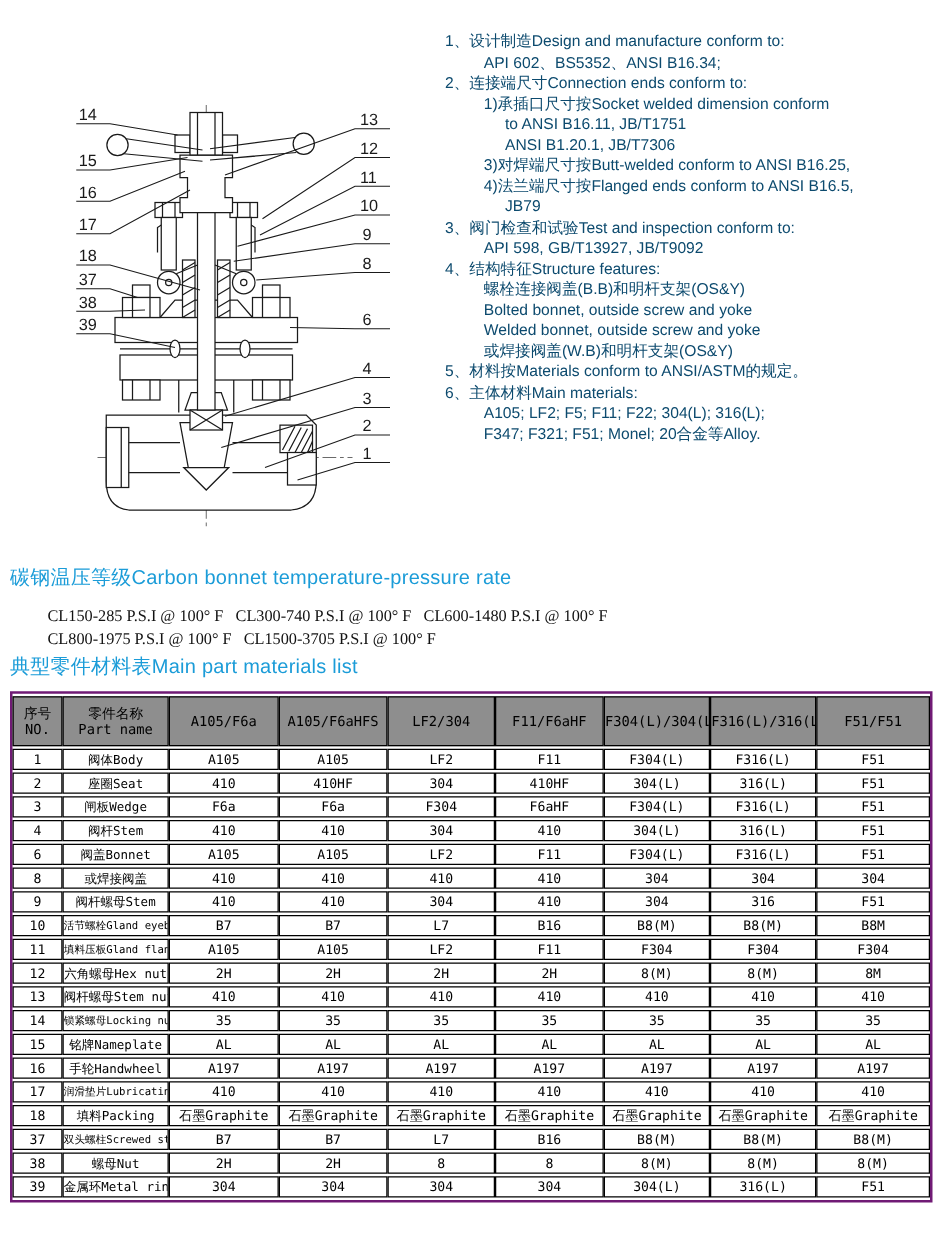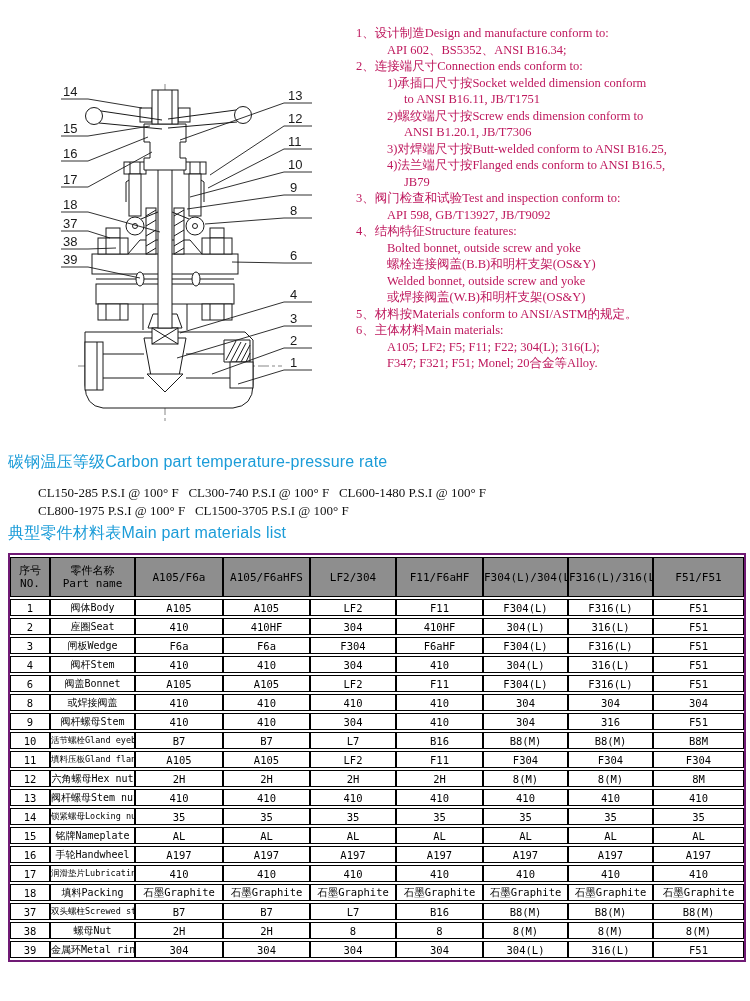--- a/index.html
+++ b/index.html
@@ -38,25 +38,25 @@
 
   
   .app-std {
     position: absolute;
     left: 356px;
     top: 20px;
     width: 392px;
   }
   .std-lines { margin-top: 5px; }
   .std-line {
-    font-family: Liberation Serif, serif;
+    font-family: Liberation Sans, sans-serif;
     font-size: 12.5px;
     line-height: 16.5px;
     white-space: nowrap;
-    color: #be185d;
+    color: #0c4a6e;
   }
   .std-line.ind0 { padding-left: 0; }
   .std-line.ind1 { padding-left: 31px; }
   .std-line.ind2 { padding-left: 48px; }
 
   
   .pressure { position: absolute; left: 8px; top: 452px; width: 740px; }
   .p-lines { margin-top: 11px; margin-left: 30px; }
   .p-line {
     font-family: Liberation Serif, serif;
@@ -236,41 +236,40 @@
     </g>
   </svg>
 
   <div class="app-std">
     <div class="std-lines">
         <div class="std-line ind0">1、设计制造Design and manufacture conform to:</div>
         <div class="std-line ind1">API 602、BS5352、ANSI B16.34;</div>
         <div class="std-line ind0">2、连接端尺寸Connection ends conform to:</div>
         <div class="std-line ind1">1)承插口尺寸按Socket welded dimension conform</div>
         <div class="std-line ind2">to ANSI B16.11, JB/T1751</div>
-        <div class="std-line ind1">2)螺纹端尺寸按Screw ends dimension conform to</div>
         <div class="std-line ind2">ANSI B1.20.1, JB/T7306</div>
         <div class="std-line ind1">3)对焊端尺寸按Butt-welded conform to ANSI B16.25,</div>
         <div class="std-line ind1">4)法兰端尺寸按Flanged ends conform to ANSI B16.5,</div>
         <div class="std-line ind2">JB79</div>
         <div class="std-line ind0">3、阀门检查和试验Test and inspection conform to:</div>
         <div class="std-line ind1">API 598, GB/T13927, JB/T9092</div>
         <div class="std-line ind0">4、结构特征Structure features:</div>
+        <div class="std-line ind1">螺栓连接阀盖(B.B)和明杆支架(OS&amp;Y)</div>
         <div class="std-line ind1">Bolted bonnet, outside screw and yoke</div>
-        <div class="std-line ind1">螺栓连接阀盖(B.B)和明杆支架(OS&amp;Y)</div>
         <div class="std-line ind1">Welded bonnet, outside screw and yoke</div>
         <div class="std-line ind1">或焊接阀盖(W.B)和明杆支架(OS&amp;Y)</div>
         <div class="std-line ind0">5、材料按Materials conform to ANSI/ASTM的规定。</div>
         <div class="std-line ind0">6、主体材料Main materials:</div>
         <div class="std-line ind1">A105; LF2; F5; F11; F22; 304(L); 316(L);</div>
         <div class="std-line ind1">F347; F321; F51; Monel; 20合金等Alloy.</div>
       </div>
   </div>
 
   <div class="pressure">
-    <div class="h-blue">碳钢温压等级Carbon part temperature-pressure rate</div>
+    <div class="h-blue">碳钢温压等级Carbon bonnet temperature-pressure rate</div>
     <div class="p-lines">
         <div class="p-line">CL150-285 P.S.I @ 100° F   CL300-740 P.S.I @ 100° F   CL600-1480 P.S.I @ 100° F</div>
         <div class="p-line">CL800-1975 P.S.I @ 100° F   CL1500-3705 P.S.I @ 100° F</div>
       </div>
   </div>
 
   <div class="materials">
     <div class="h-blue">典型零件材料表Main part materials list</div>
     <table class="mat">
       <colgroup>

